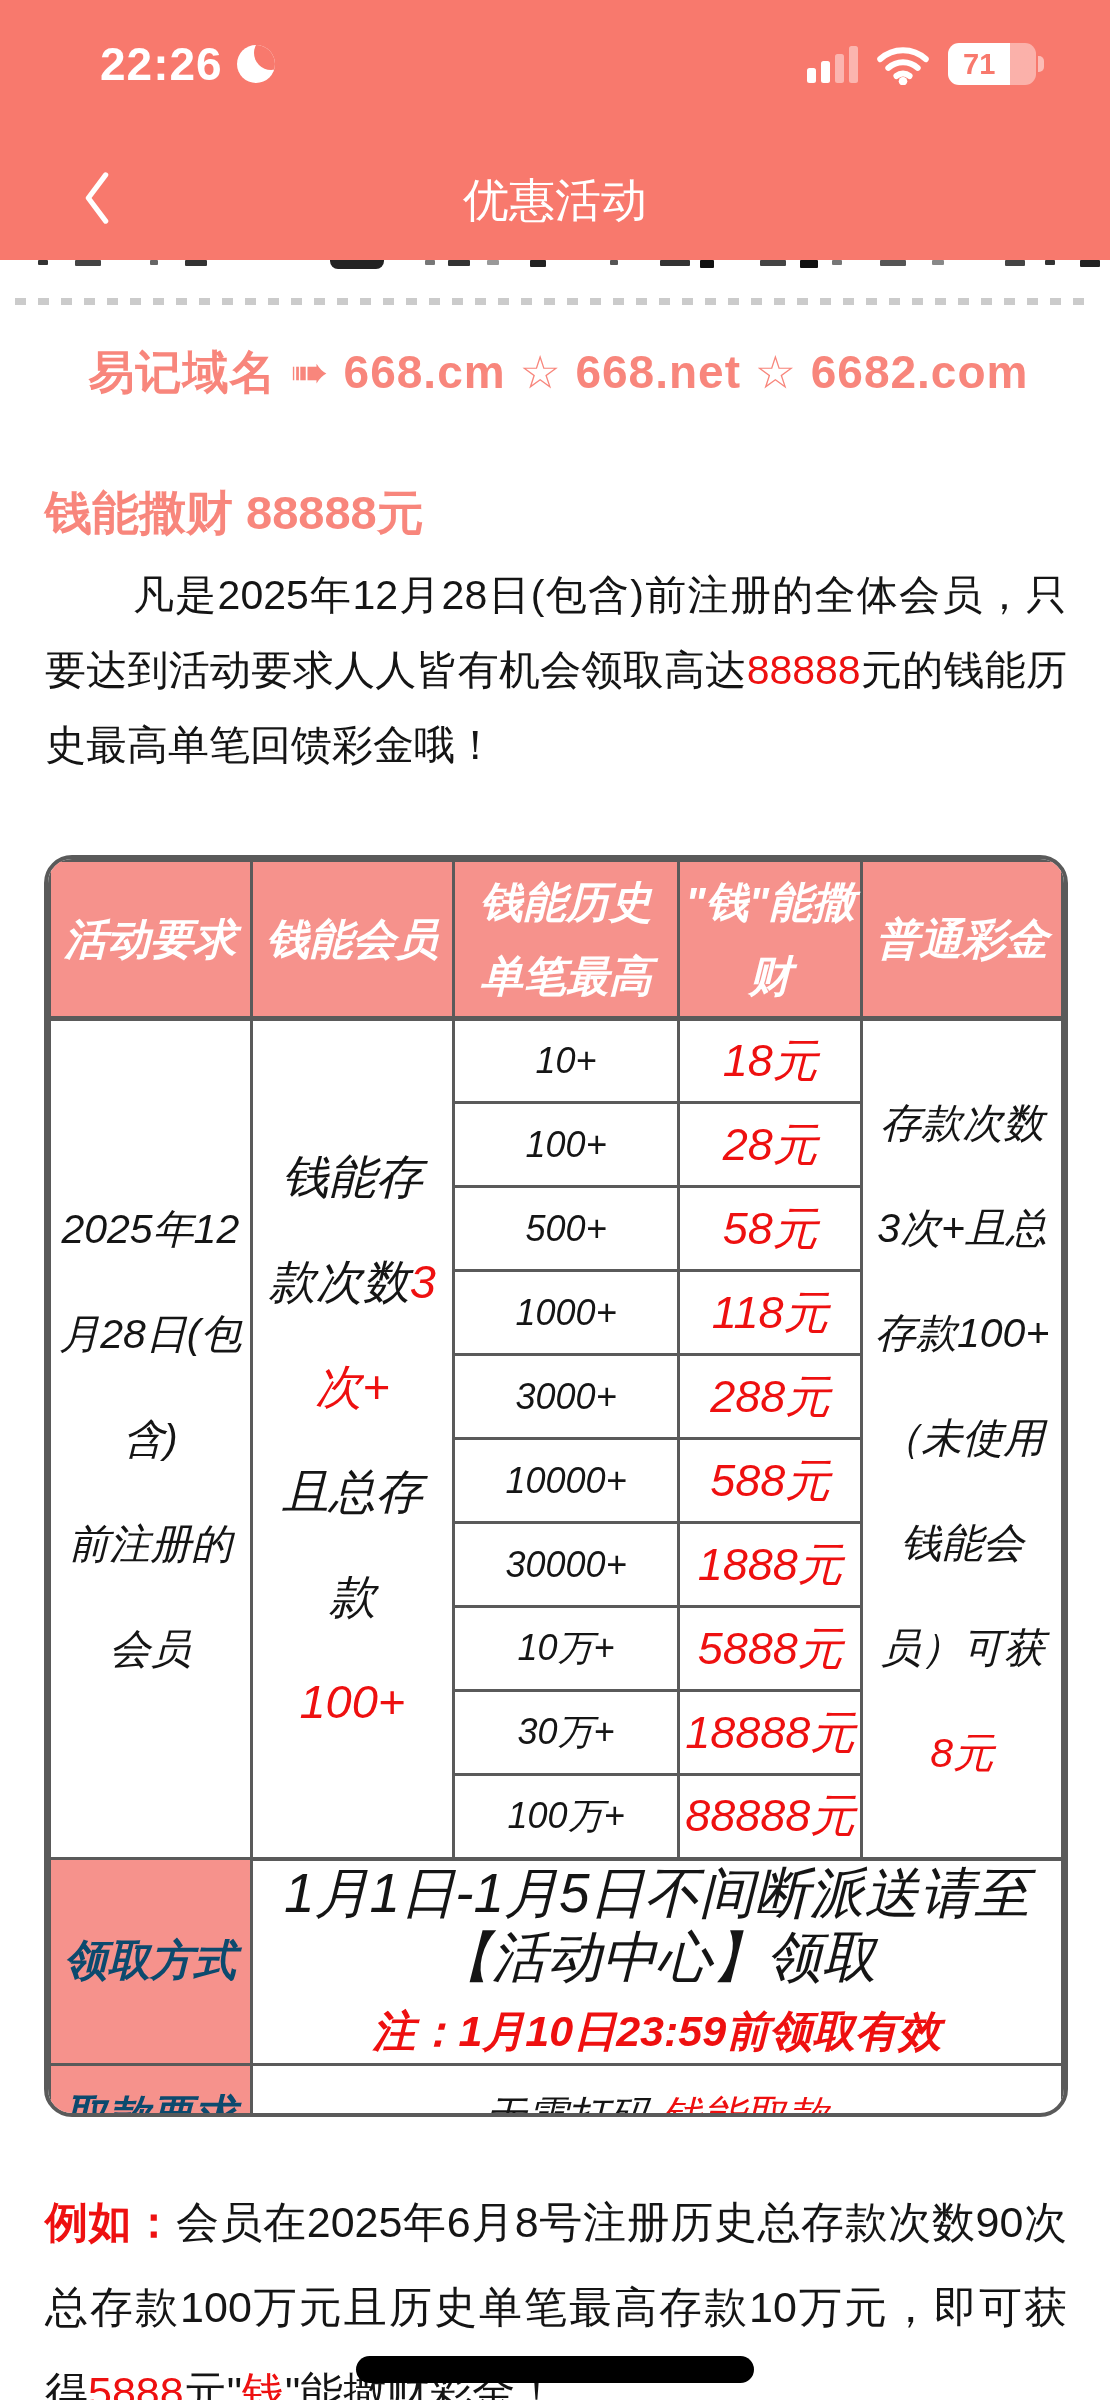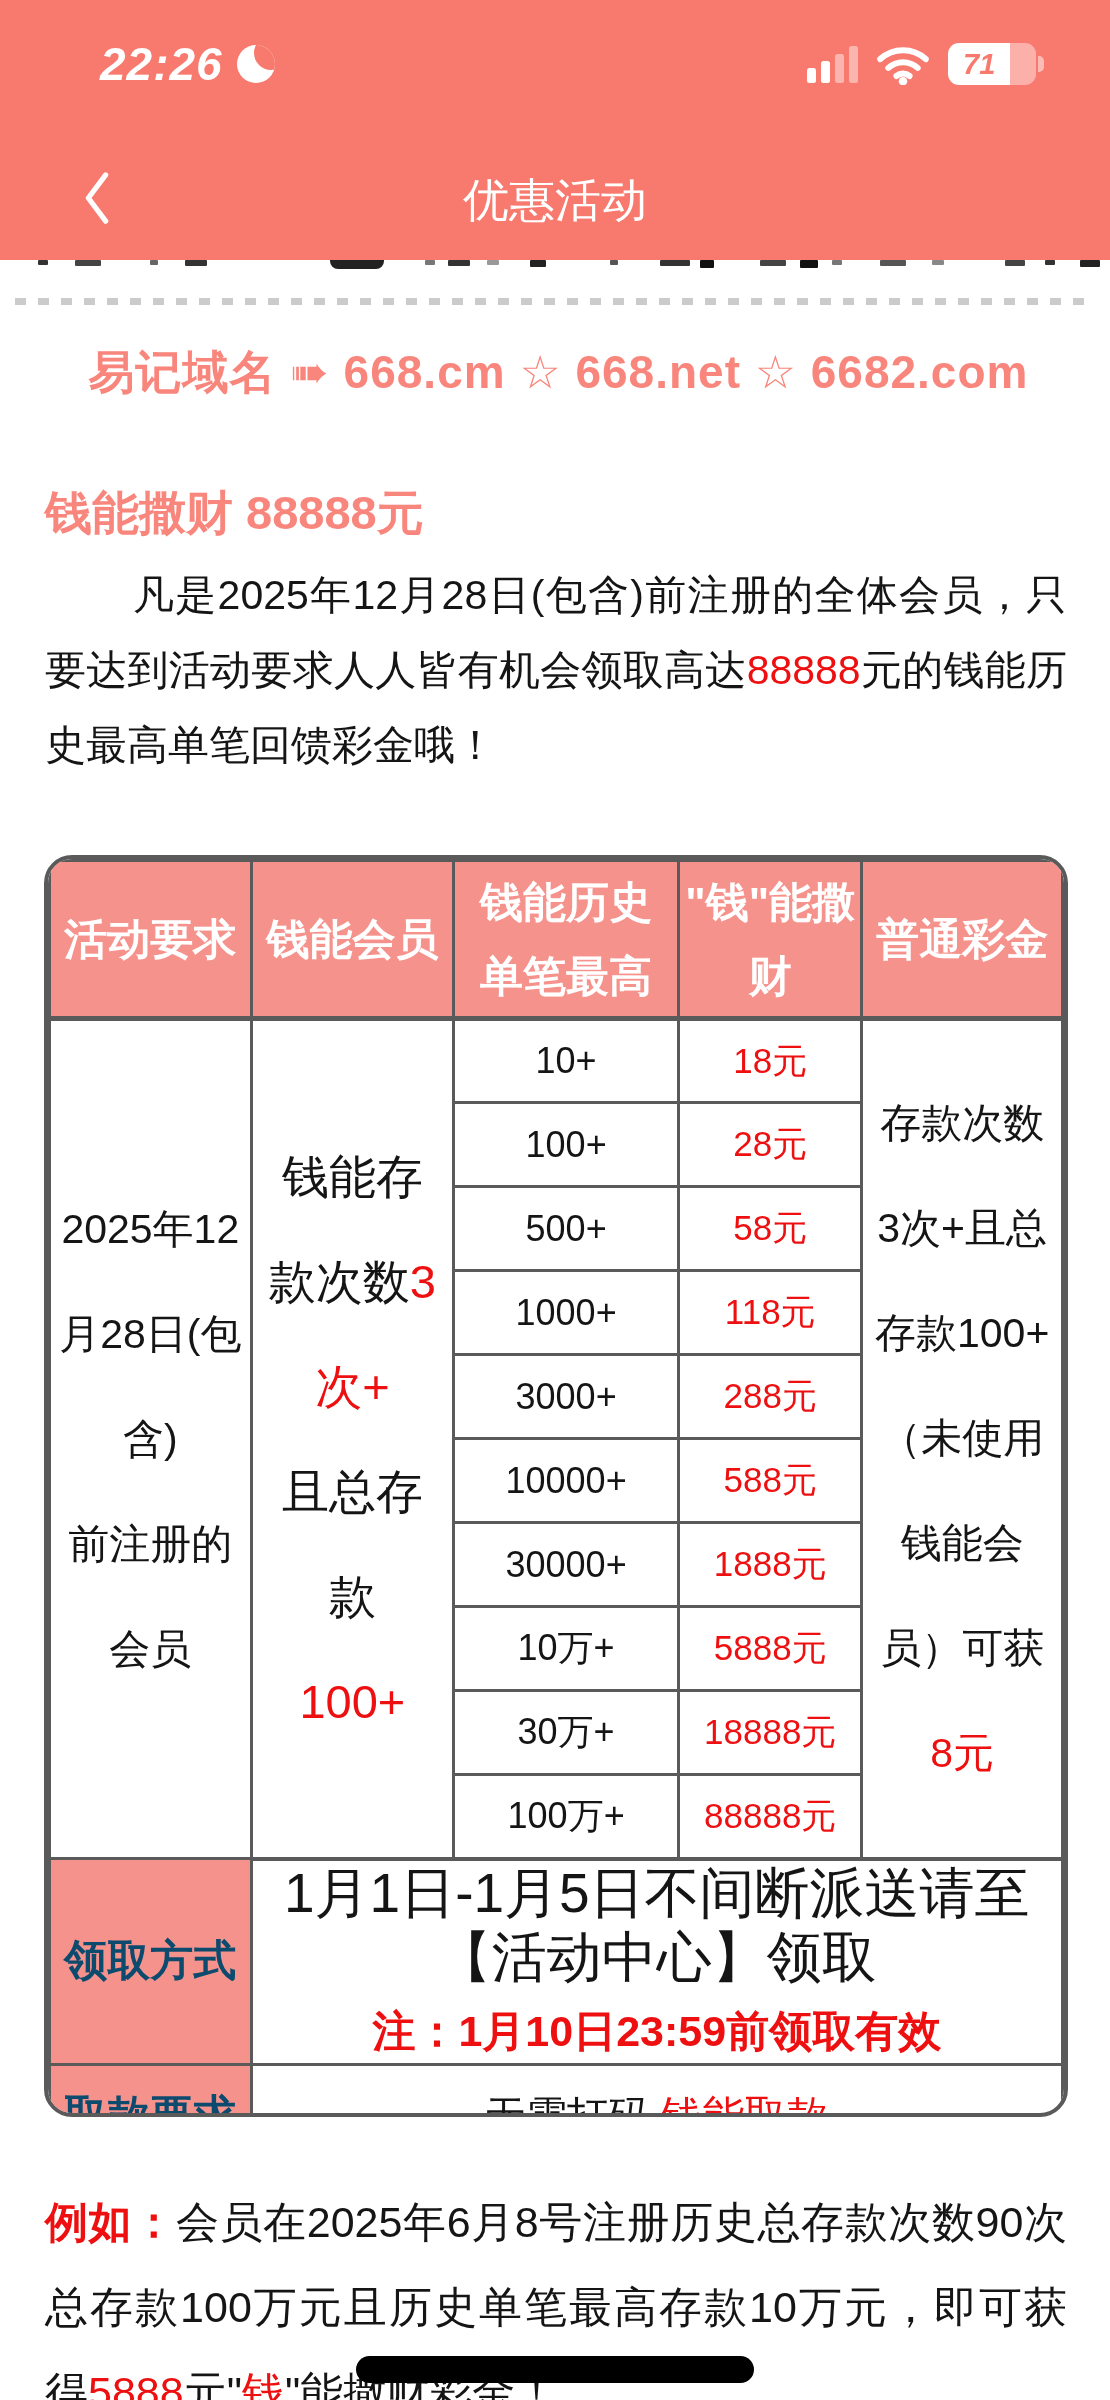--- a/index.html
+++ b/index.html
@@ -11,21 +11,21 @@
     --dash:#cbcbcb;
     --text:#151515;
   }
   *{margin:0;padding:0;box-sizing:border-box;}
   html,body{background:#e9e9e9;}
   body{font-family:"Liberation Sans","DejaVu Sans",sans-serif;}
   .screen{position:relative;width:1110px;height:2400px;background:#fff;overflow:hidden;margin:0 auto;}
 
   
   .appbar{position:absolute;top:0;left:0;width:1110px;height:260px;background:var(--appbar);}
-  .status-bar{position:absolute;top:26px;left:0;right:0;height:76px;display:flex;align-items:center;justify-content:space-between;padding:0 74px 0 100px;font-style:italic;}
+  .status-bar{position:absolute;top:26px;left:0;right:0;height:76px;display:flex;align-items:center;justify-content:space-between;padding:0 74px 0 100px;}
   .status-left{display:flex;align-items:center;gap:14px;}
   .time{color:#fff;font-size:46px;font-weight:700;letter-spacing:1px;}
   .moon{position:relative;width:38px;height:38px;border-radius:50%;background:#fff;overflow:hidden;display:inline-block;}
   .moon::after{content:"";position:absolute;width:34px;height:34px;border-radius:50%;background:var(--appbar);right:-13px;top:-9px;}
   .status-right{display:flex;align-items:center;gap:18px;}
   .signal{display:flex;align-items:flex-end;gap:5px;height:38px;}
   .signal i{display:inline-block;width:9px;border-radius:2.5px;background:#fff;}
   .signal i:nth-child(1){height:15px;}
   .signal i:nth-child(2){height:22px;}
   .signal i:nth-child(3){height:29px;opacity:.45;}
@@ -44,26 +44,26 @@
     background:repeating-linear-gradient(to right,var(--dash) 0 11px,transparent 11px 23px);}
 
   
   .domain-line{position:absolute;top:342px;left:7px;right:0;text-align:center;color:var(--banner-pink);font-size:46px;font-weight:700;letter-spacing:1px;}
   .promo-title{position:absolute;top:482px;left:45px;color:var(--banner-pink);font-size:47px;font-weight:700;}
   .intro{position:absolute;top:558px;left:45px;width:1022px;font-size:41px;line-height:75px;color:var(--text);text-indent:88px;text-align:justify;}
   .red{color:var(--red);}
 
   
   .table-wrap{position:absolute;top:855px;left:44px;width:1024px;height:1262px;border:4px solid var(--border);border-radius:28px;overflow:hidden;background:#fff;}
-  table{width:100%;height:1254px;border-collapse:collapse;table-layout:fixed;}
+  table{width:100%;height:1254px;border-collapse:collapse;table-layout:fixed;font-style:italic;}
   th,td{border:3px solid var(--border);text-align:center;vertical-align:middle;padding:0;}
   tr.thead th{background:var(--table-header-bg);color:#fff;font-size:43px;font-weight:700;line-height:74px;white-space:pre-line;border-bottom-width:5px;height:158px;}
   tr.body-row{height:84px;}
   td.dep{font-size:36px;color:var(--text);}
-  td.bon{font-size:35px;}
+  td.bon{font-size:45px;}
   td.cell-req{font-size:41px;color:var(--text);line-height:105px;white-space:pre-line;padding:0 8px;}
   td.cell-member{font-size:47px;color:var(--text);line-height:105px;padding:0 8px;}
   td.cell-normal{font-size:41px;color:var(--text);line-height:105px;padding:0 10px;}
   th.row-label{background:var(--table-header-bg);color:#0c4a6e;font-size:43px;font-weight:700;}
   tr.claim-row{height:150px;}
   tr.claim-row td{border-top-width:4px;}
   .claim-content{display:flex;flex-direction:column;justify-content:center;gap:10px;}
   .claim-line1{font-size:55px;color:var(--text);line-height:64px;}
   .claim-note{font-size:43px;font-weight:700;line-height:64px;}
   tr.wd-row{height:104px;}

